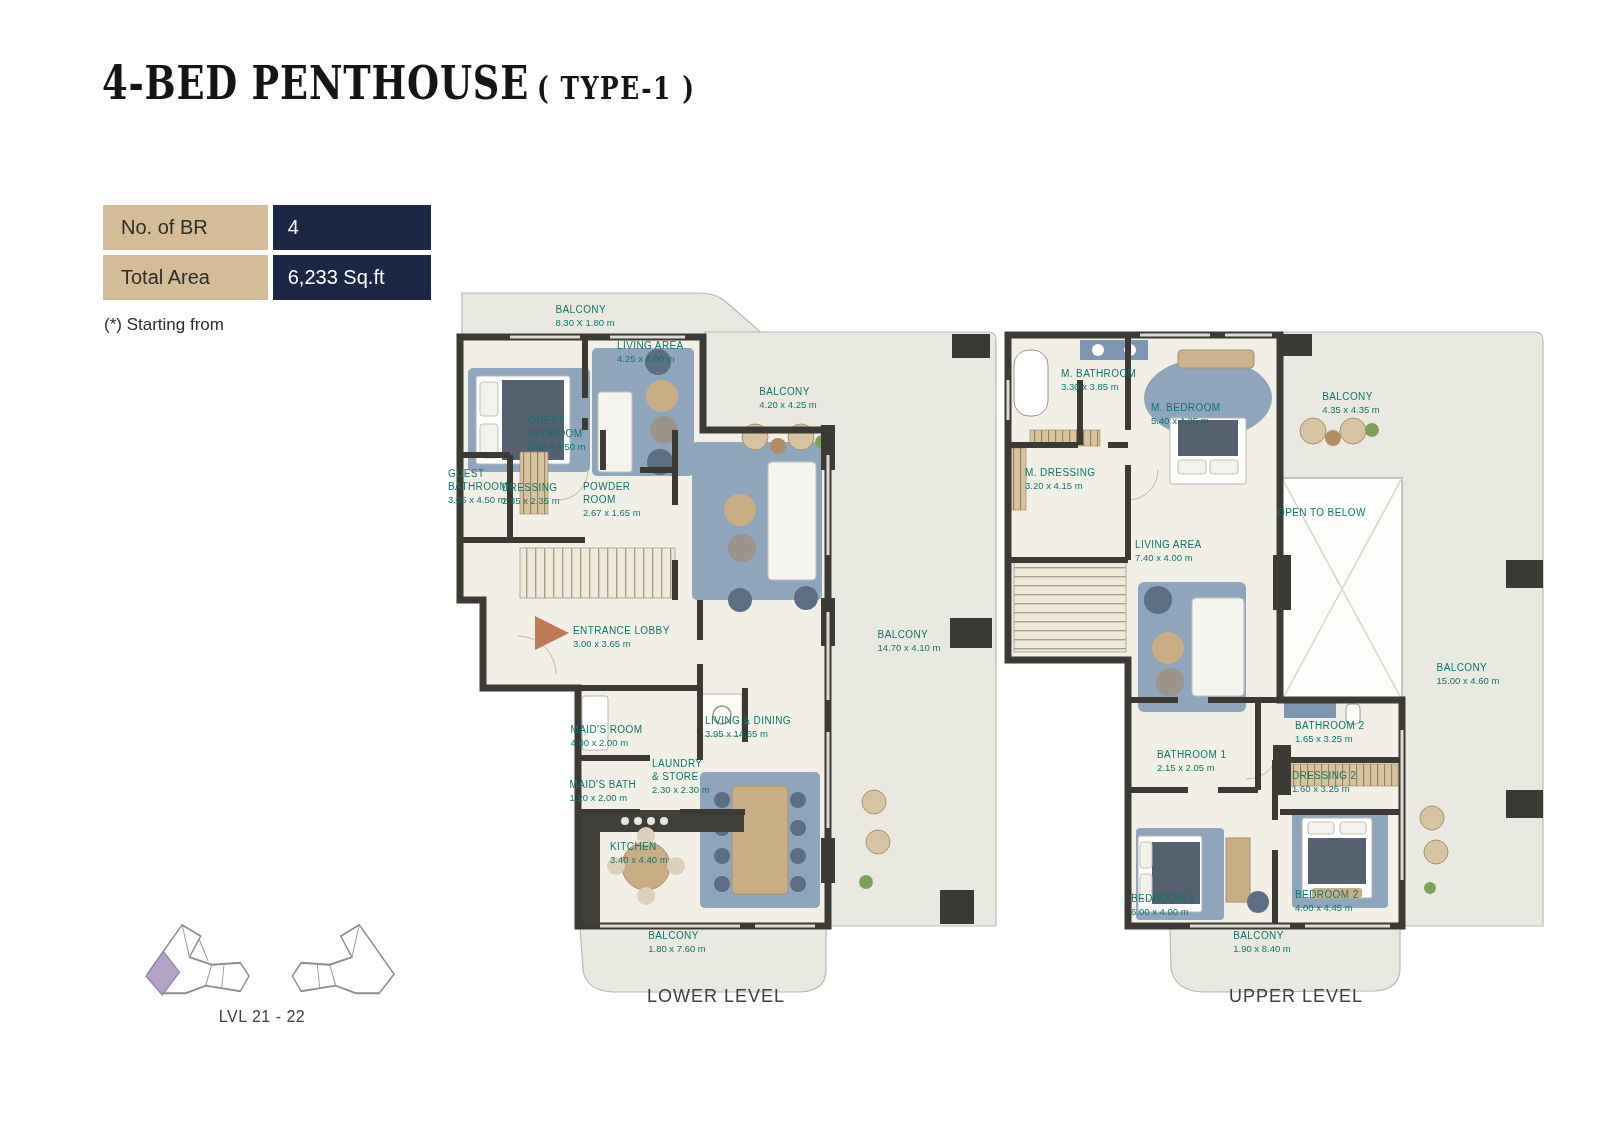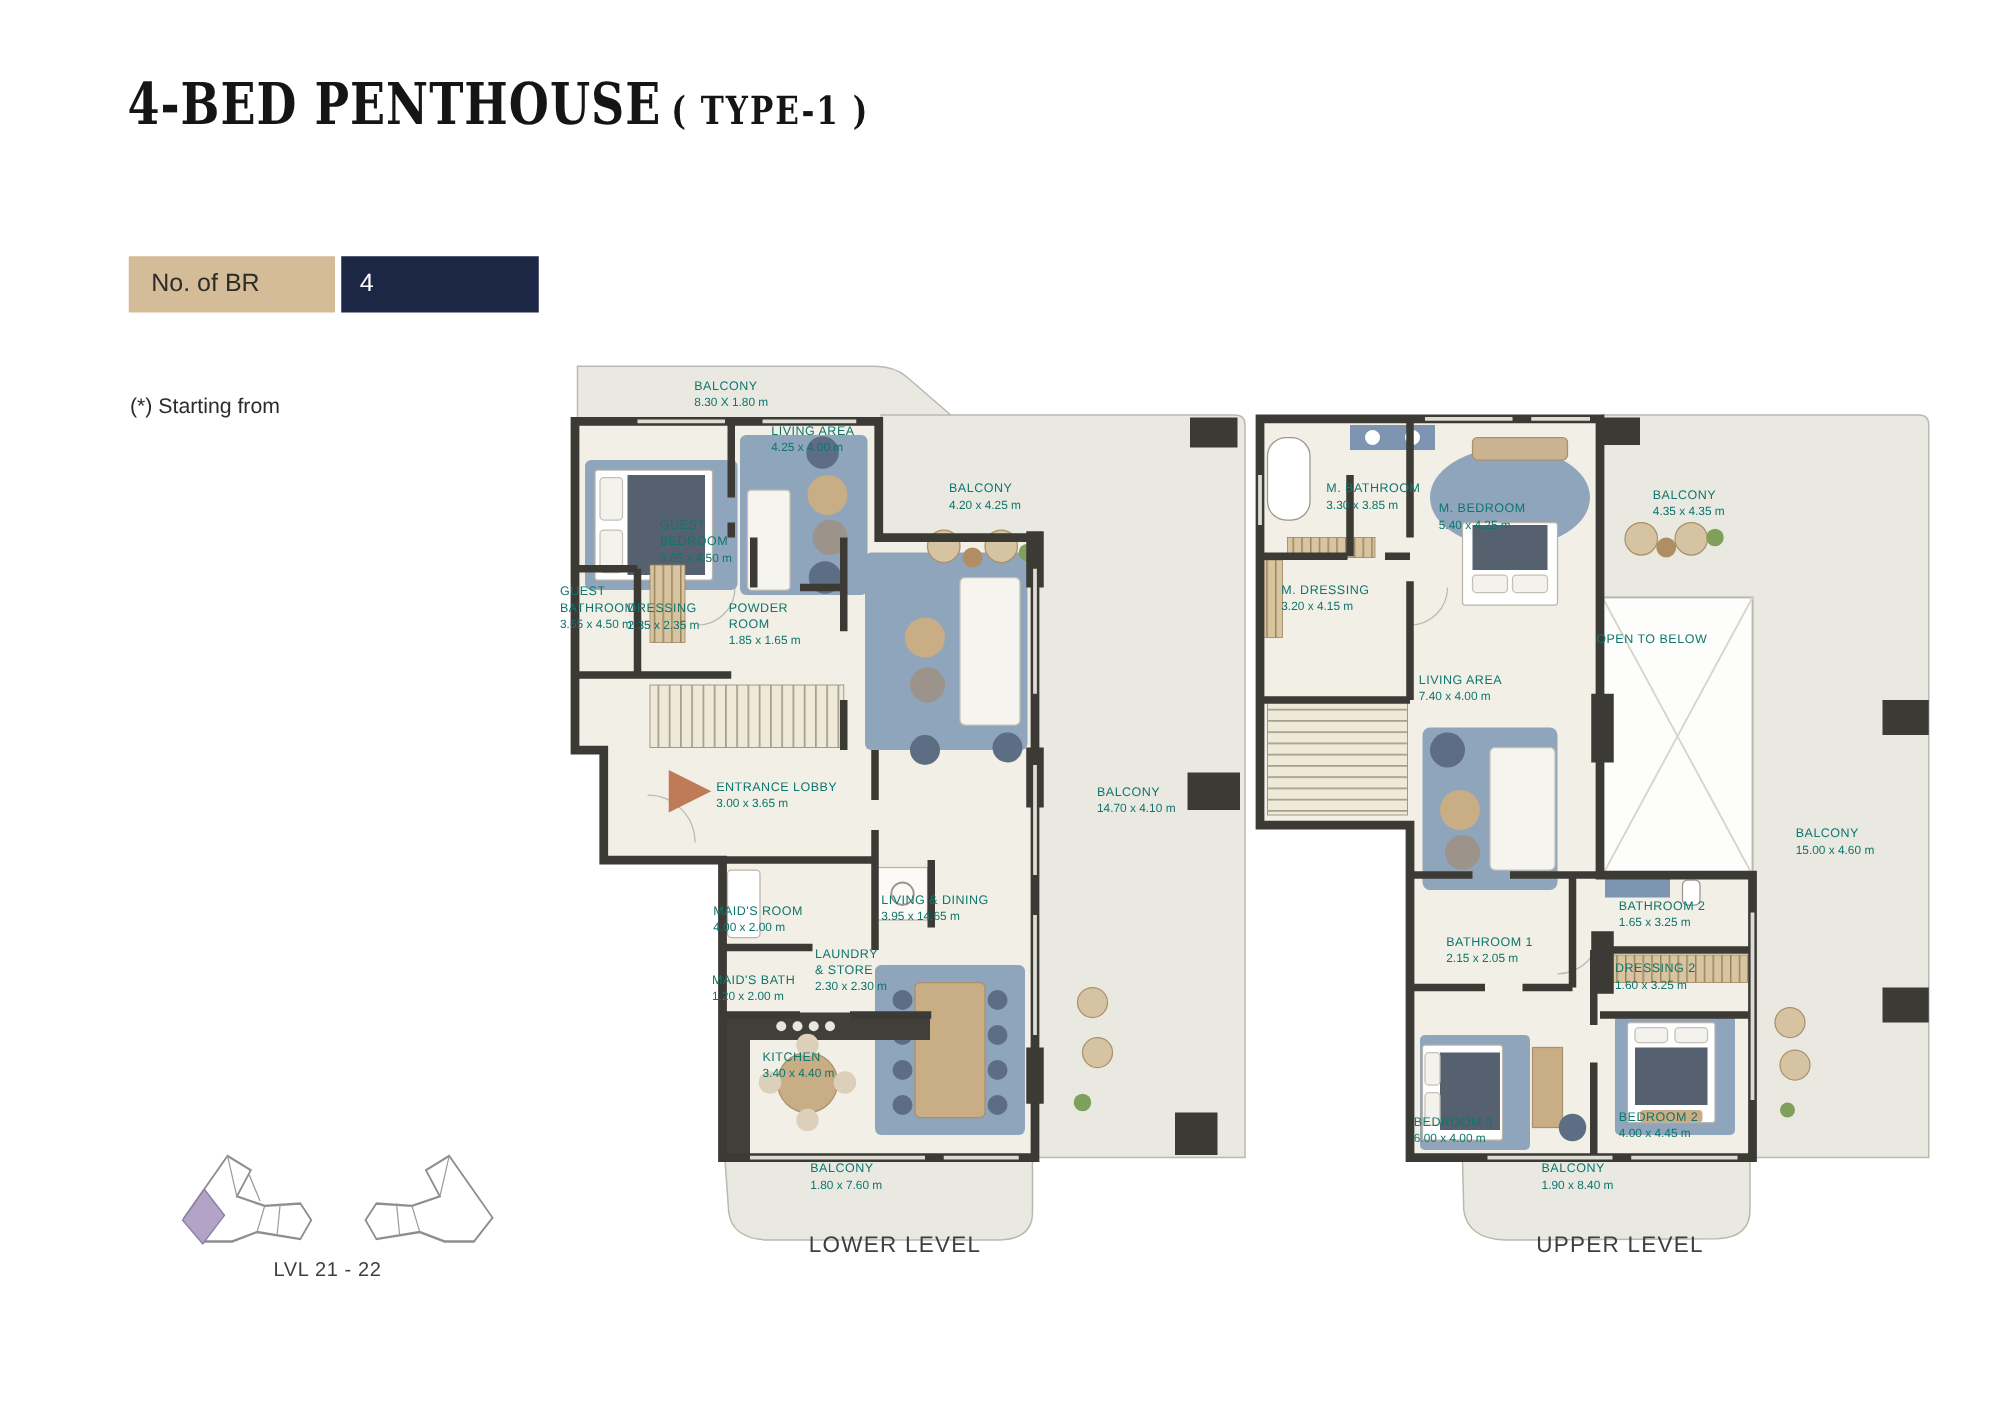--- a/index.html
+++ b/index.html
@@ -219,20 +219,24 @@
 
   <div class="title-wrap">
     <span class="title-main">4-BED PENTHOUSE</span><span class="title-type">( TYPE-1 )</span>
   </div>
 
   <div class="info-table">
     <div class="info-row">
       <div class="info-label">No. of BR</div>
       <div class="info-value">4</div>
     </div>
+    <div class="info-row">
+      <div class="info-label">Total Area</div>
+      <div class="info-value">6,233 Sq.ft</div>
+    </div>
   </div>
   <div class="note">(*) Starting from</div>
 
   <div class="arrow"></div>
 
   <div class="room" style="left:545px;top:316px">
     <div class="rn">BALCONY</div>
       <div class="rd">8.30 X 1.80 m</div>
     </div>
   <div class="room" style="left:637px;top:352px;width:120px">
@@ -250,21 +254,21 @@
   <div class="room" style="left:447px;top:487px;width:78px">
     <div class="rn">GUEST BATHROOM</div>
       <div class="rd">3.65 x 4.50 m</div>
     </div>
   <div class="room" style="left:507px;top:494px;width:90px">
     <div class="rn">DRESSING</div>
       <div class="rd">2.35 x 2.35 m</div>
     </div>
   <div class="room" style="left:573px;top:500px;width:60px">
     <div class="rn">POWDER ROOM</div>
-      <div class="rd">1.85 x 1.65 m</div>
+      <div class="rd">2.67 x 1.65 m</div>
     </div>
   <div class="room" style="left:598px;top:637px;width:130px">
     <div class="rn">ENTRANCE LOBBY</div>
       <div class="rd">3.00 x 3.65 m</div>
     </div>
   <div class="room" style="left:869px;top:641px">
     <div class="rn">BALCONY</div>
       <div class="rd">14.70 x 4.10 m</div>
     </div>
   <div class="room" style="left:730px;top:727px;width:130px">
@@ -285,21 +289,21 @@
     </div>
   <div class="room" style="left:620px;top:853px;width:100px">
     <div class="rn">KITCHEN</div>
       <div class="rd">3.40 x 4.40 m</div>
     </div>
   <div class="room" style="left:637px;top:942px">
     <div class="rn">BALCONY</div>
       <div class="rd">1.80 x 7.60 m</div>
     </div>
 
-  <div class="room" style="left:1076px;top:398px;width:110px">
+  <div class="room" style="left:1076px;top:380px;width:110px">
     <div class="rn">M. BATHROOM</div>
       <div class="rd">3.30 x 3.85 m</div>
     </div>
   <div class="room" style="left:1166px;top:414px;width:110px">
     <div class="rn">M. BEDROOM</div>
       <div class="rd">5.40 x 4.25 m</div>
     </div>
   <div class="room" style="left:1311px;top:403px">
     <div class="rn">BALCONY</div>
       <div class="rd">4.35 x 4.35 m</div>

